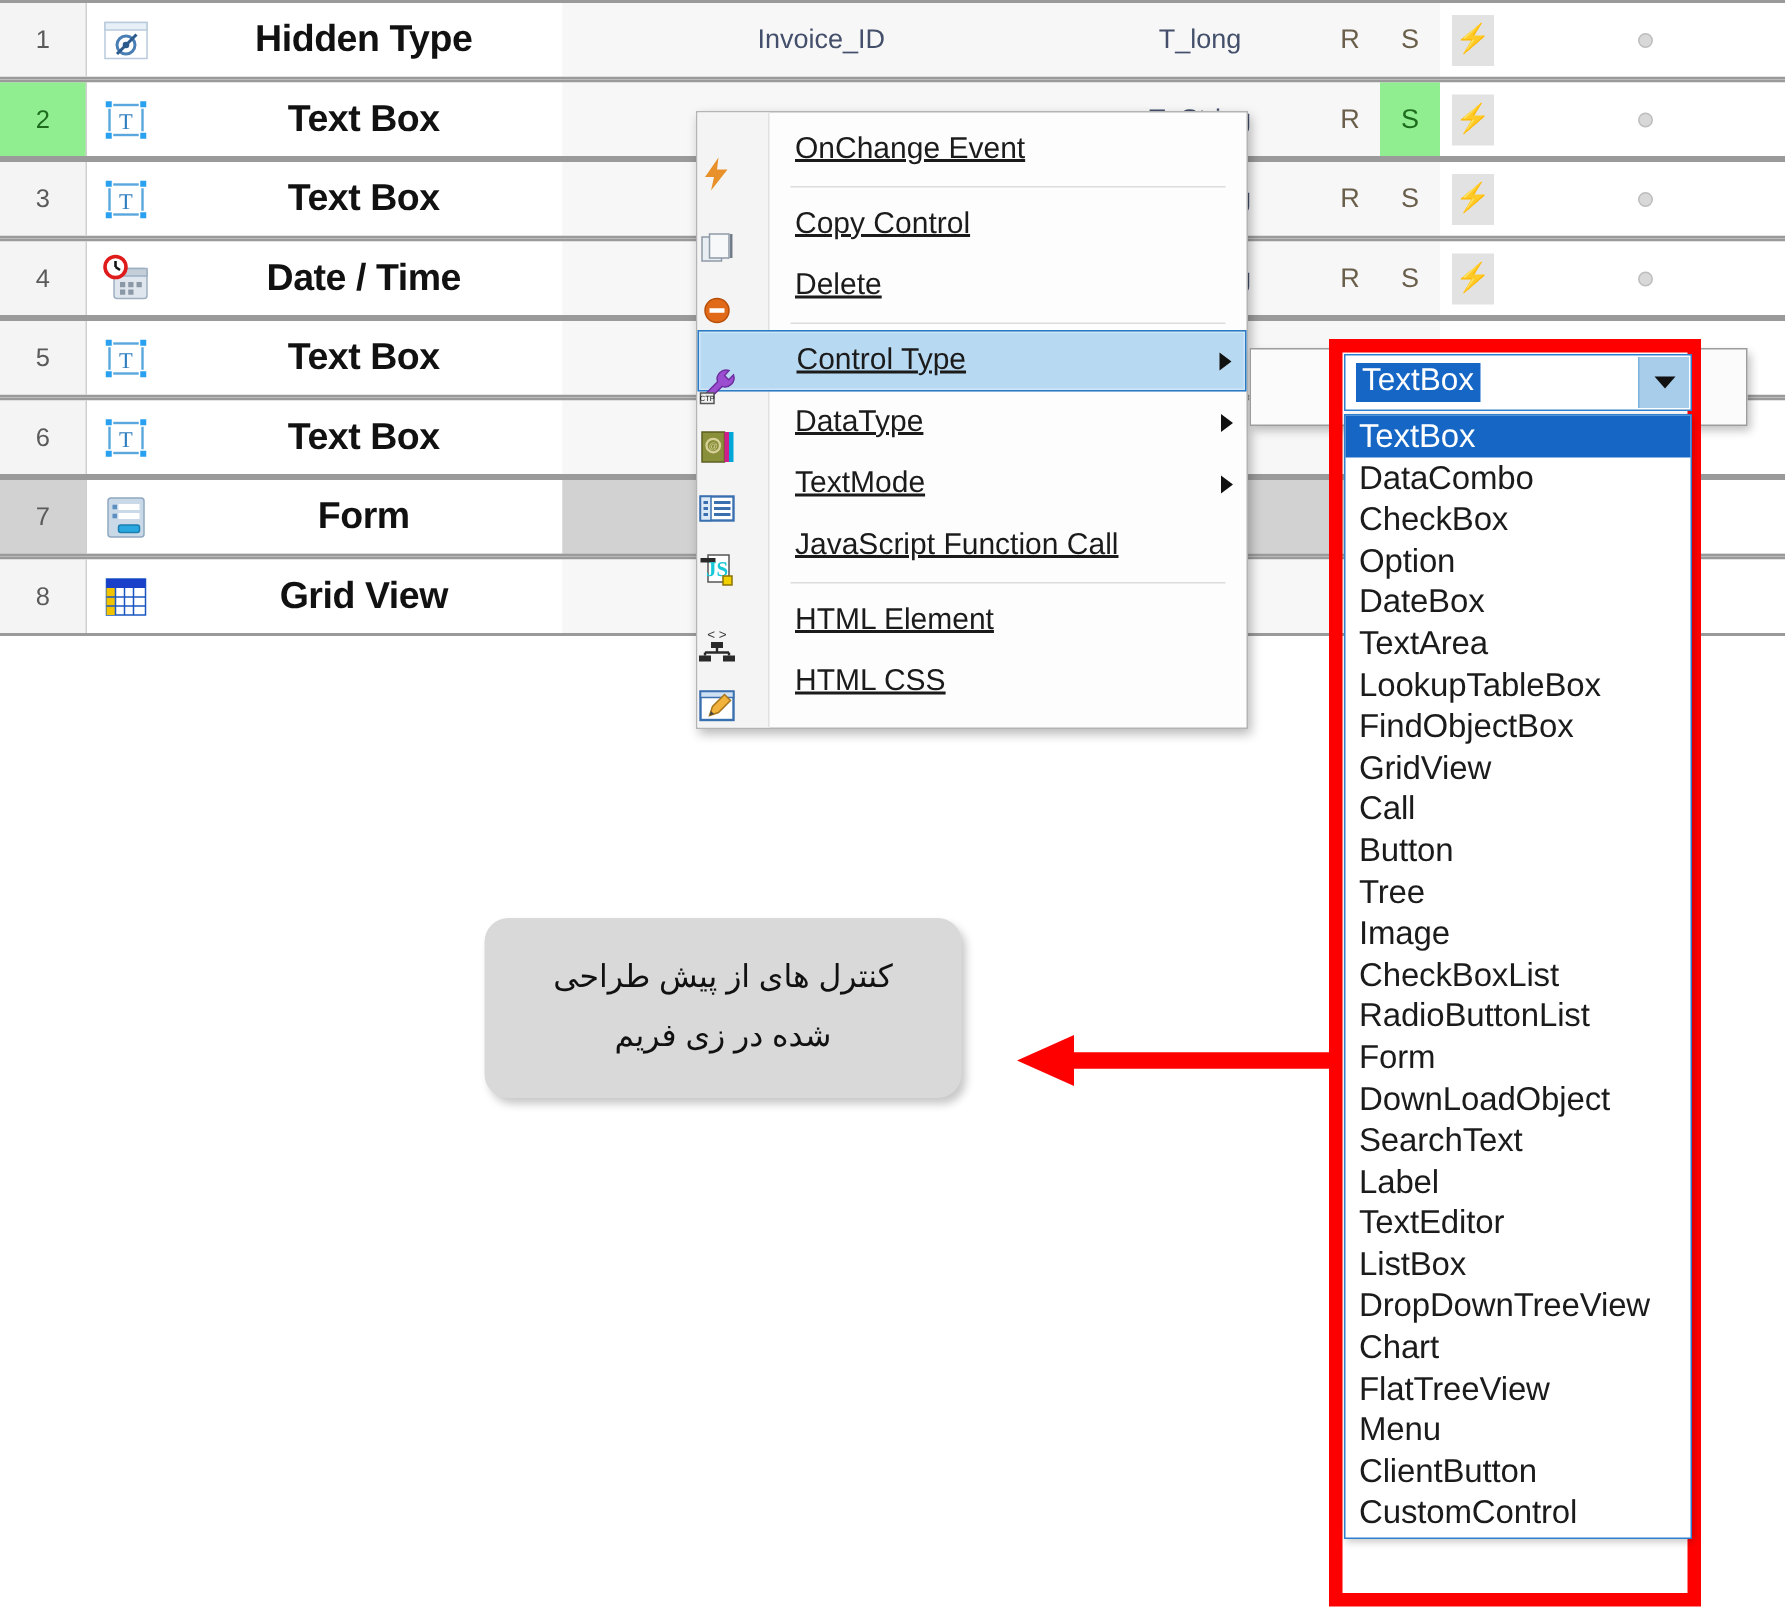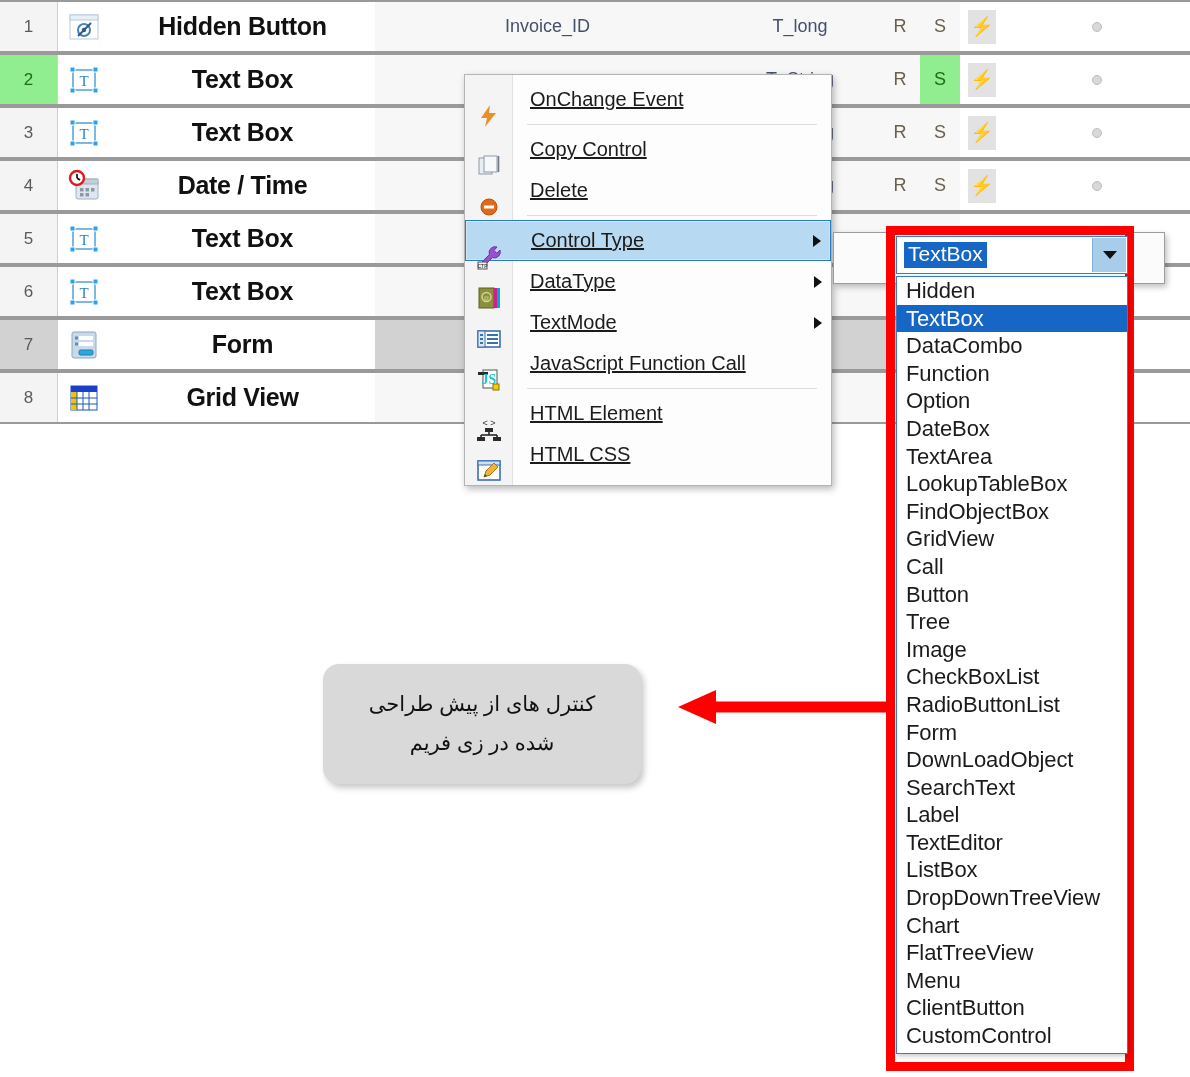--- a/index.html
+++ b/index.html
@@ -104,21 +104,21 @@
   }
   #ctxmenu .gutter {
     position:absolute; left:0; top:0; bottom:0; width:48px;
     background:#f4f4f4; border-right:1px solid #e2e2e2;
   }
   .mi {
     position:relative; display:flex; align-items:center;
     height:41px; padding-left:0; cursor:default;
   }
   .mi .mi-ic {
-    width:48px; flex:0 0 48px; display:flex; align-items:center; justify-content:center;
+    width:48px; flex:0 0 48px; display:flex; align-items:center; 
     position:relative; z-index:2;margin-top:32px;
   }
   .mi .mi-label {
     flex:1 1 auto; font-size:20px; color:#1b1b1b; padding-left:17px;
     white-space:nowrap;
     text-decoration:underline;
   }
   .mi .mi-arrow {
     width:26px; flex:0 0 26px; display:flex; align-items:center; justify-content:center;
     position:relative; z-index:2;
@@ -175,21 +175,21 @@
   .opt {
     height:27.6px; line-height:27.6px;
     font-size:22px; color:#1b1b1b;
     padding-left:9px; white-space:nowrap;
     letter-spacing:-0.1px;
   }
   .opt.selected { background:#1666c6; color:#ffffff; }
 
   
   #callout {
-    position:absolute; left:323px; top:664px;
+    position:absolute; left:323px; top:612px;
     width:318px; height:120px;
     background:#d9d9d9; border-radius:16px;
     box-shadow: 3px 4px 6px rgba(0,0,0,.22);
     display:flex; align-items:center; justify-content:center;
     direction: rtl;
     z-index:30;
   }
   #callout .ctext {
     font-size:21px; color:#111; line-height:1.85; text-align:center;
     padding:0 22px;
@@ -208,21 +208,21 @@
           <span>
             <svg class="ic" width="34" height="34" viewBox="0 0 34 34">
               <rect x="3" y="5" width="28" height="24" fill="#fff" stroke="#b9cbdd"></rect>
               <rect x="3" y="5" width="28" height="5" fill="#e8f0f7" stroke="#b9cbdd"></rect>
               <circle cx="17" cy="20" r="6" fill="none" stroke="#4a7fb5" stroke-width="2"></circle>
               <circle cx="17" cy="20" r="2.2" fill="#2b5a8c"></circle>
               <line x1="11" y1="26" x2="24" y2="13" stroke="#2b5a8c" stroke-width="2"></line>
             </svg>
           </span>
         </div>
-        <div class="cell c-name">Hidden Button</div>
+        <div class="cell c-name">Hidden Type</div>
         <div class="cell c-field">Invoice_ID</div>
         <div class="cell c-type">T_long</div>
         <div class="cell c-flag">R</div>
         <div class="cell c-flag">S</div>
         <div class="cell c-ev">
           <span class="bolt-btn">⚡</span>
         </div>
         <div class="cell c-dot">
           <span class="dot"></span>
         </div>
@@ -557,24 +557,23 @@
 <div id="redbox"></div>
 
 <div id="combo-wrap">
   <div id="combo">
     <span class="combo-text">TextBox</span>
     <span class="combo-btn">
       <span class="caret-d"></span>
     </span>
   </div>
   <div id="combo-list">
-        <div class="opt">Hidden</div>
         <div class="opt selected">TextBox</div>
         <div class="opt">DataCombo</div>
-        <div class="opt">Function</div>
+        <div class="opt">CheckBox</div>
         <div class="opt">Option</div>
         <div class="opt">DateBox</div>
         <div class="opt">TextArea</div>
         <div class="opt">LookupTableBox</div>
         <div class="opt">FindObjectBox</div>
         <div class="opt">GridView</div>
         <div class="opt">Call</div>
         <div class="opt">Button</div>
         <div class="opt">Tree</div>
         <div class="opt">Image</div>

